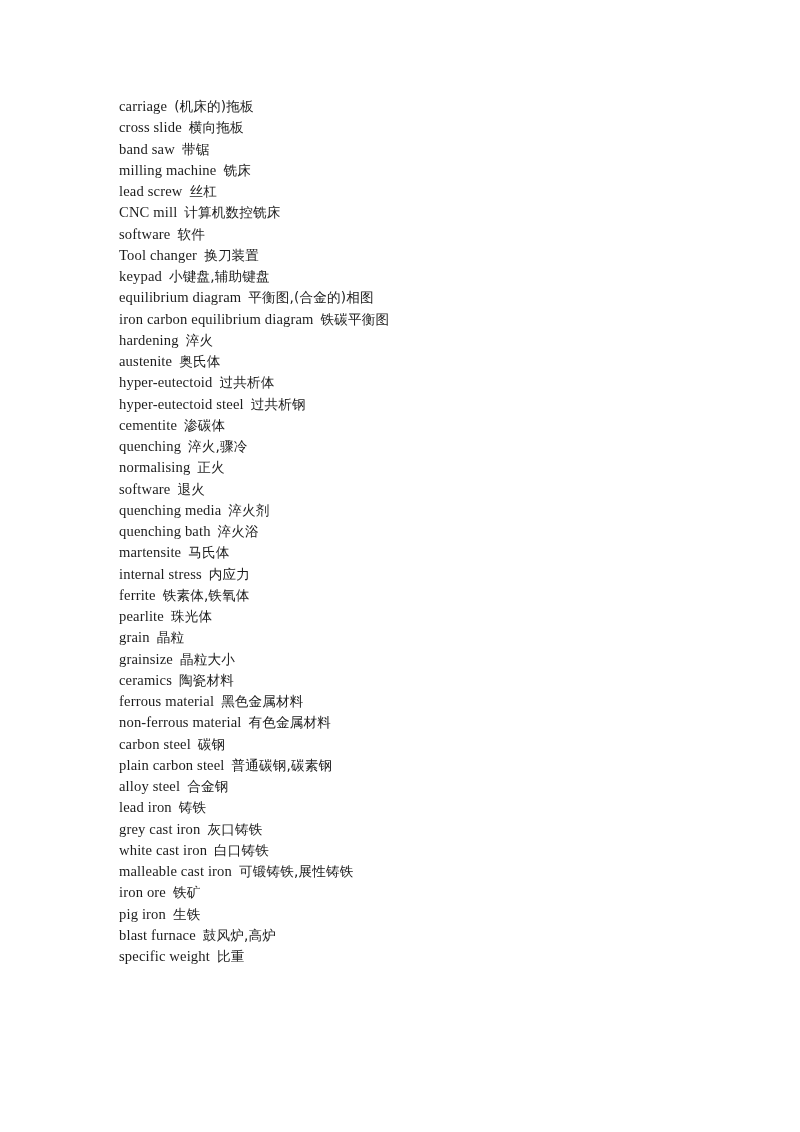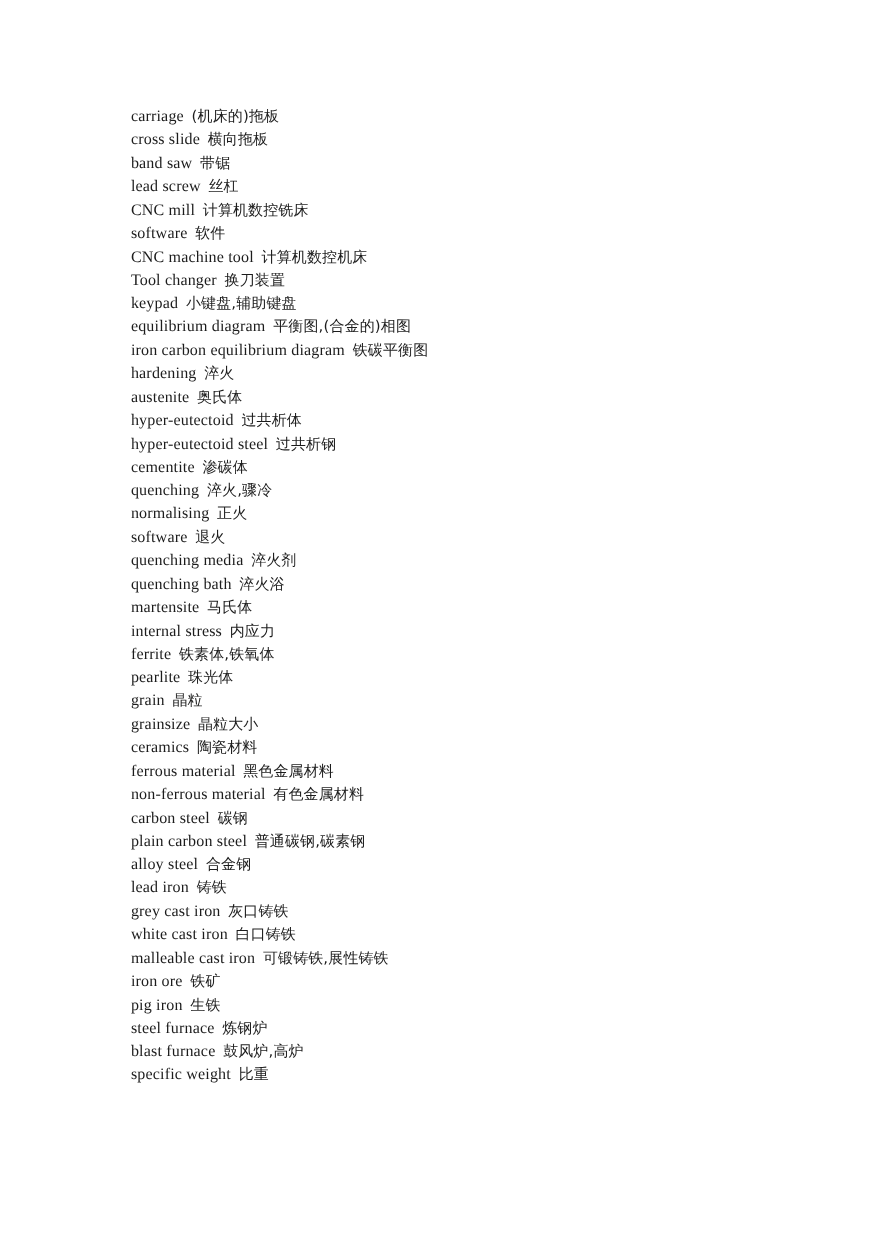--- a/index.html
+++ b/index.html
@@ -52,24 +52,24 @@
   }
 </style>
 </head>
 <body>
 
 <div class="page">
   <ul class="glossary-list" id="glossary-list">
       <li class="entry"><span class="term">carriage</span><span class="gap"></span><span class="gloss">(机床的)拖板</span></li>
       <li class="entry"><span class="term">cross slide</span><span class="gap"></span><span class="gloss">横向拖板</span></li>
       <li class="entry"><span class="term">band saw</span><span class="gap"></span><span class="gloss">带锯</span></li>
+      <li class="entry"><span class="term">milling machine</span><span class="gap"></span><span class="gloss">铣床</span></li>
       <li class="entry"><span class="term">lead screw</span><span class="gap"></span><span class="gloss">丝杠</span></li>
       <li class="entry"><span class="term">CNC mill</span><span class="gap"></span><span class="gloss">计算机数控铣床</span></li>
       <li class="entry"><span class="term">software</span><span class="gap"></span><span class="gloss">软件</span></li>
-      <li class="entry"><span class="term">CNC machine tool</span><span class="gap"></span><span class="gloss">计算机数控机床</span></li>
       <li class="entry"><span class="term">Tool changer</span><span class="gap"></span><span class="gloss">换刀装置</span></li>
       <li class="entry"><span class="term">keypad</span><span class="gap"></span><span class="gloss">小键盘,辅助键盘</span></li>
       <li class="entry"><span class="term">equilibrium diagram</span><span class="gap"></span><span class="gloss">平衡图,(合金的)相图</span></li>
       <li class="entry"><span class="term">iron carbon equilibrium diagram</span><span class="gap"></span><span class="gloss">铁碳平衡图</span></li>
       <li class="entry"><span class="term">hardening</span><span class="gap"></span><span class="gloss">淬火</span></li>
       <li class="entry"><span class="term">austenite</span><span class="gap"></span><span class="gloss">奥氏体</span></li>
       <li class="entry"><span class="term">hyper-eutectoid</span><span class="gap"></span><span class="gloss">过共析体</span></li>
       <li class="entry"><span class="term">hyper-eutectoid steel</span><span class="gap"></span><span class="gloss">过共析钢</span></li>
       <li class="entry"><span class="term">cementite</span><span class="gap"></span><span class="gloss">渗碳体</span></li>
       <li class="entry"><span class="term">quenching</span><span class="gap"></span><span class="gloss">淬火,骤冷</span></li>
@@ -88,17 +88,16 @@
       <li class="entry"><span class="term">non-ferrous material</span><span class="gap"></span><span class="gloss">有色金属材料</span></li>
       <li class="entry"><span class="term">carbon steel</span><span class="gap"></span><span class="gloss">碳钢</span></li>
       <li class="entry"><span class="term">plain carbon steel</span><span class="gap"></span><span class="gloss">普通碳钢,碳素钢</span></li>
       <li class="entry"><span class="term">alloy steel</span><span class="gap"></span><span class="gloss">合金钢</span></li>
       <li class="entry"><span class="term">lead iron</span><span class="gap"></span><span class="gloss">铸铁</span></li>
       <li class="entry"><span class="term">grey cast iron</span><span class="gap"></span><span class="gloss">灰口铸铁</span></li>
       <li class="entry"><span class="term">white cast iron</span><span class="gap"></span><span class="gloss">白口铸铁</span></li>
       <li class="entry"><span class="term">malleable cast iron</span><span class="gap"></span><span class="gloss">可锻铸铁,展性铸铁</span></li>
       <li class="entry"><span class="term">iron ore</span><span class="gap"></span><span class="gloss">铁矿</span></li>
       <li class="entry"><span class="term">pig iron</span><span class="gap"></span><span class="gloss">生铁</span></li>
-      <li class="entry"><span class="term">steel furnace</span><span class="gap"></span><span class="gloss">炼钢炉</span></li>
       <li class="entry"><span class="term">blast furnace</span><span class="gap"></span><span class="gloss">鼓风炉,高炉</span></li>
       <li class="entry"><span class="term">specific weight</span><span class="gap"></span><span class="gloss">比重</span></li>
     </ul>
 </div>
 
 </body></html>

